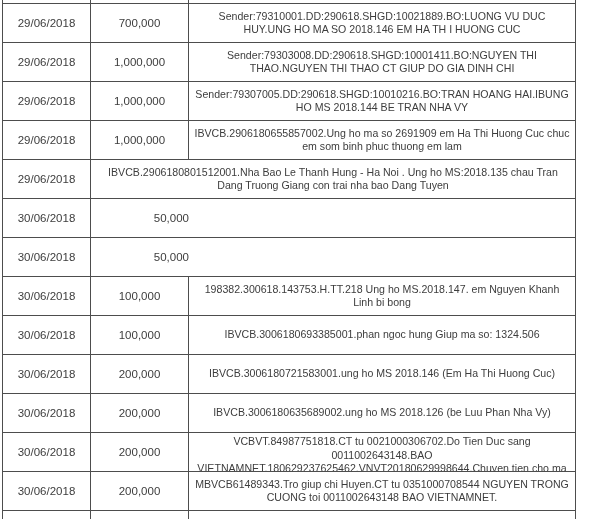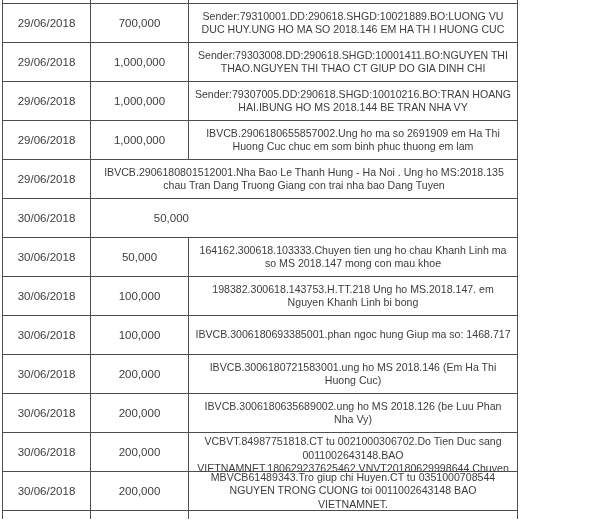--- a/index.html
+++ b/index.html
@@ -12,21 +12,21 @@
     height: 521px;
     overflow: hidden;
     font-family: "Liberation Sans", sans-serif;
     color: #3d3d3d;
     position: relative;
   }
   .table {
     position: absolute;
     left: 2px;
     top: 0;
-    width: 516px;
+    width: 574px;
     border-left: 1px solid #4d4d4d;
     border-right: 1px solid #4d4d4d;
     box-sizing: border-box;
   }
   .row {
     display: flex;
     align-items: stretch;
     height: 39px;
     box-sizing: border-box;
     border-bottom: 1px solid #4d4d4d;
@@ -123,36 +123,33 @@
       <span class="desc-text">IBVCB.2906180801512001.Nha Bao Le Thanh Hung - Ha Noi . Ung ho MS:2018.135 chau Tran Dang Truong Giang con trai nha bao Dang Tuyen</span>
     </div>
   </div>
     <div class="row">
     <div class="cell cell-date">30/06/2018</div>
     <div class="cell cell-amount">50,000</div>
   </div>
     <div class="row">
     <div class="cell cell-date">30/06/2018</div>
     <div class="cell cell-amount">50,000</div>
-    <div class="cell cell-desc">
-      <span class="desc-text">164162.300618.103333.Chuyen tien ung ho chau Khanh Linh ma so MS 2018.147 mong con mau khoe</span>
-    </div>
   </div>
     <div class="row">
     <div class="cell cell-date">30/06/2018</div>
     <div class="cell cell-amount">100,000</div>
     <div class="cell cell-desc">
       <span class="desc-text">198382.300618.143753.H.TT.218 Ung ho MS.2018.147. em Nguyen Khanh Linh bi bong</span>
     </div>
   </div>
     <div class="row">
     <div class="cell cell-date">30/06/2018</div>
     <div class="cell cell-amount">100,000</div>
     <div class="cell cell-desc">
-      <span class="desc-text">IBVCB.3006180693385001.phan ngoc hung Giup ma so: 1468.717</span>
+      <span class="desc-text">IBVCB.3006180693385001.phan ngoc hung Giup ma so: 1324.506</span>
     </div>
   </div>
     <div class="row">
     <div class="cell cell-date">30/06/2018</div>
     <div class="cell cell-amount">200,000</div>
     <div class="cell cell-desc">
       <span class="desc-text">IBVCB.3006180721583001.ung ho MS 2018.146 (Em Ha Thi Huong Cuc)</span>
     </div>
   </div>
     <div class="row">

